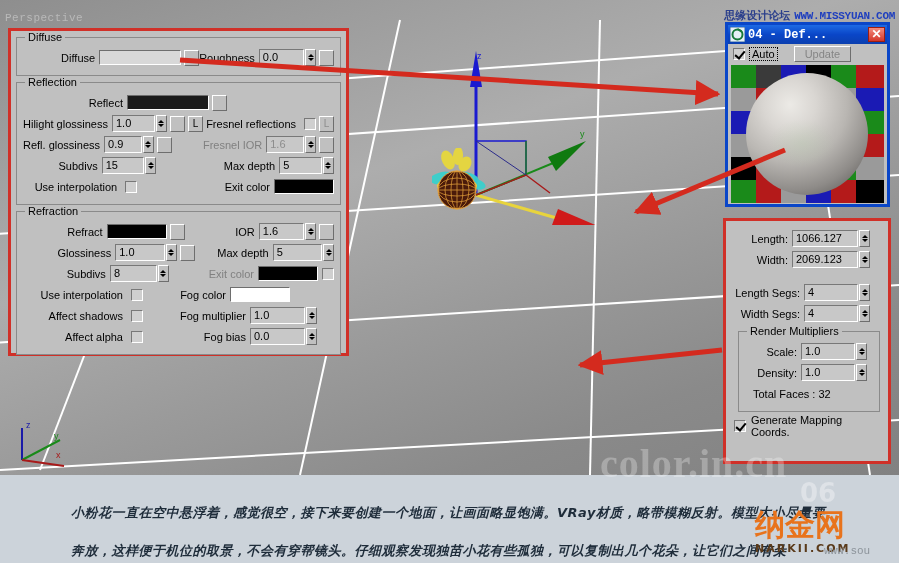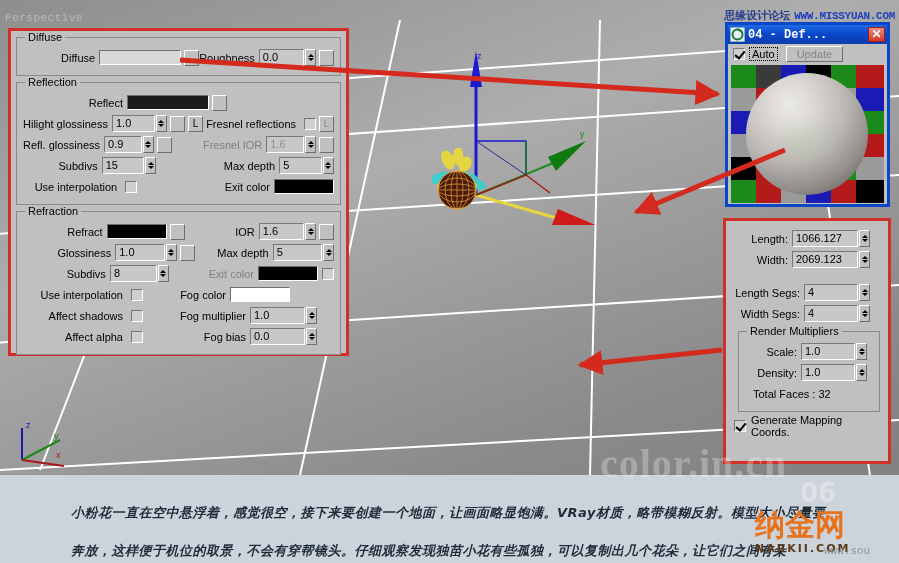--- a/index.html
+++ b/index.html
@@ -133,21 +133,21 @@
     color: #fff; font-weight: bold; font-size: 12px;
     font-family: "Liberation Mono", monospace;
     padding-left: 2px;
   }
   #matwin-close {
     margin-left: auto; margin-right: 2px; width: 17px; height: 15px;
     background: linear-gradient(180deg,#f28b7d,#d4362a);
     border: 1px solid #9c1d12; color: #fff; font-size: 12px; font-weight: bold;
     text-align: center; line-height: 13px; font-family: "Liberation Sans", sans-serif;
   }
-  #matwin-toolbar { display: flex; align-items: center; height: 20px; padding: 2px 3px; }
+  #matwin-toolbar { display: flex; align-items: center; height: 20px; padding: 2px 3px; gap: 8px; }
   #auto-box { display:flex; align-items:center; }
   .btn3d {
     background: #c0c0c0; border: 1px solid; border-color: #fff #6e6e6e #6e6e6e #fff;
     font-size: 11px; padding: 1px 10px; color: #858585; margin-left: 8px;
   }
   #preview { position: relative; width: 153px; height: 138px; margin: 1px auto 0; overflow:hidden; }
   #checker { position:absolute; inset:0; }
   #sphere {
     position: absolute; left: 15px; top: 8px; width: 122px; height: 122px; border-radius: 50%;
     background:

